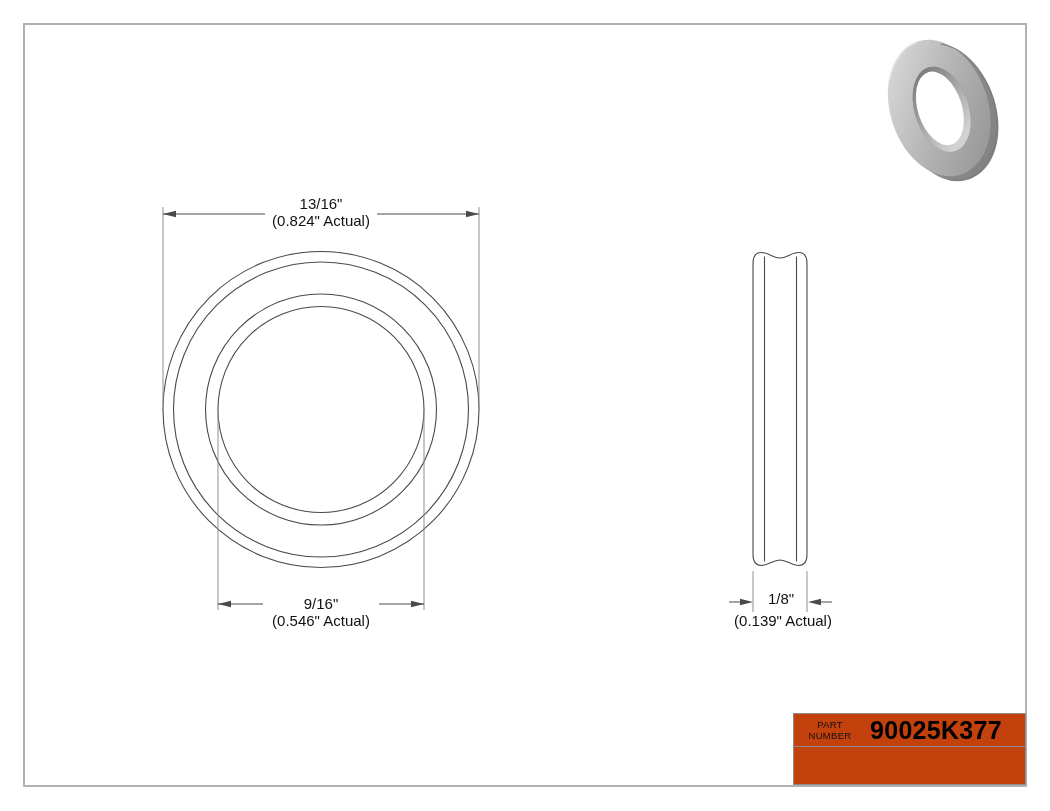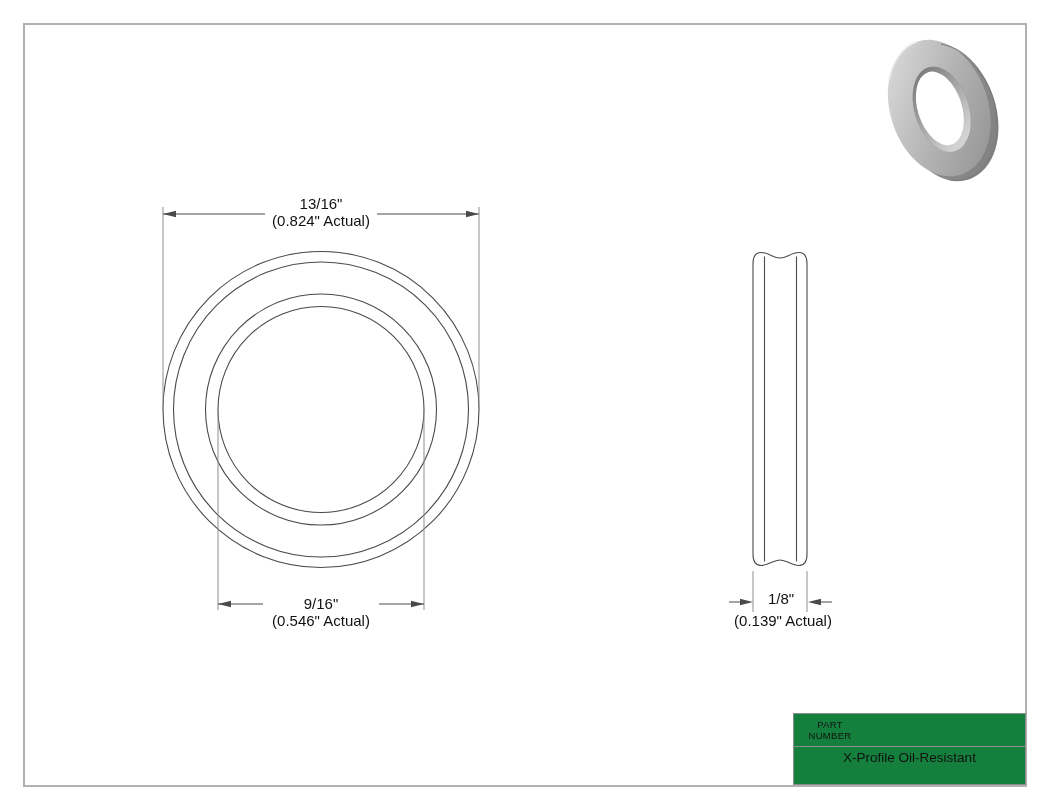--- a/index.html
+++ b/index.html
@@ -49,21 +49,21 @@
     white-space: nowrap;
     text-align: center;
   }
   .part-block {
     position: absolute;
     left: 793px;
     top: 713px;
     width: 233px;
     height: 72px;
     border: 1px solid var(--color-block-border, #8c8c8c);
-    background: #15803d;
+    background: #c2410c;
     box-sizing: border-box;
   }
   .pb-row1 {
     height: 33px;
     border-bottom: 1px solid var(--color-block-border, #8c8c8c);
     display: flex;
     align-items: center;
     box-sizing: border-box;
   }
   .pb-label {
@@ -186,19 +186,19 @@
 
   <div class="dimtext" style="left:781px; top:590px;">1/8"</div>
   <div class="dimtext" style="left:783px; top:612px;">(0.139" Actual)</div>
 
   <div class="part-block">
     <div class="pb-row1">
       <div class="pb-label">
         <div>PART</div>
         <div>NUMBER</div>
       </div>
+      <div class="pb-number">90025K377</div>
     </div>
     <div class="pb-row2">
-      <div>X-Profile Oil-Resistant</div>
     </div>
   </div>
 
 </div>
 
 </body></html>

